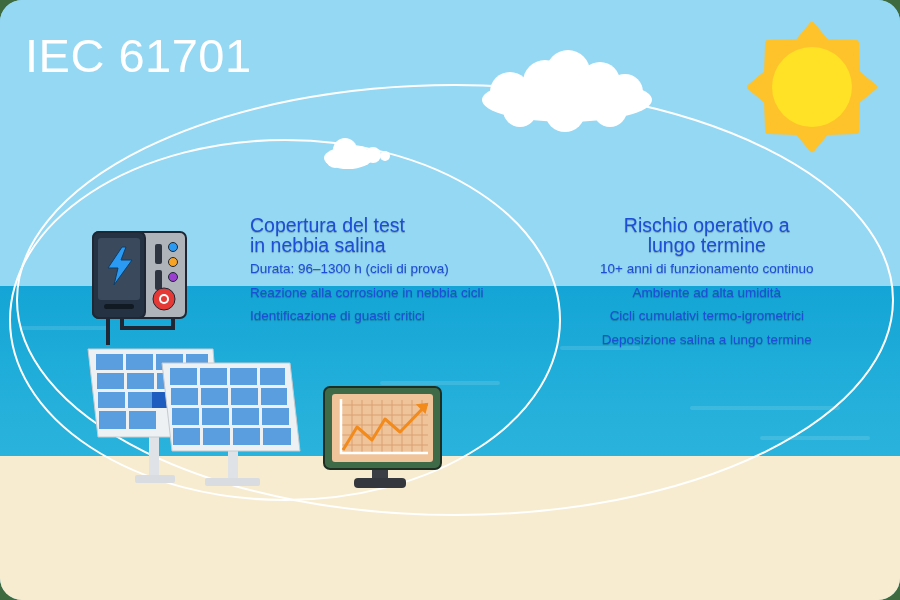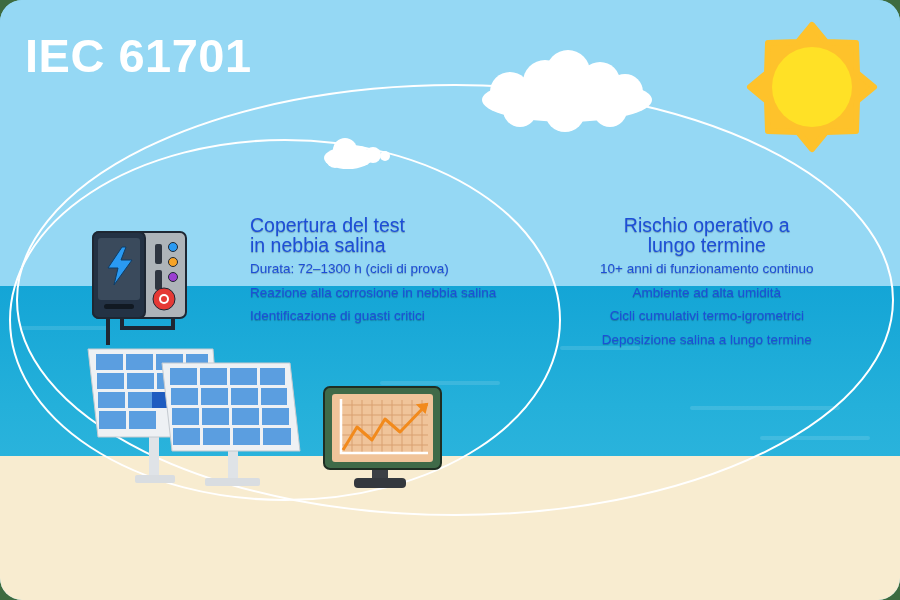--- a/index.html
+++ b/index.html
@@ -2,21 +2,21 @@
 <html><head>
   <meta charset="utf-8">
   <style>
     html, body { margin: 0; padding: 0; background: #3d6b3f; }
     body { width: 900px; height: 600px; overflow: hidden; position: relative; font-family: "Liberation Sans", "DejaVu Sans", sans-serif; }
     .canvas { position: absolute; left: 0; top: 0; width: 900px; height: 600px; border-radius: 22px; overflow: hidden; background: #95d8f4; }
     .sky { position: absolute; left: 0; top: 0; width: 900px; height: 286px; background: #95d8f4; }
     .sea { position: absolute; left: 0; top: 286px; width: 900px; height: 170px; background: linear-gradient(#14a5d6, #24b0da 70%, #2ab3dc); }
     .sand { position: absolute; left: 0; top: 456px; width: 900px; height: 144px; background: #f8ecd0; }
     .wave { position: absolute; height: 4px; border-radius: 3px; background: rgba(255,255,255,0.12); }
-    .title { position: absolute; left: 25px; top: 28px; font-size: 47px; font-weight: bold; color: #ffffff; letter-spacing: 0.5px; text-align: right; }
+    .title { position: absolute; left: 25px; top: 28px; font-size: 47px; font-weight: normal; color: #ffffff; letter-spacing: 0.5px; text-align: right; }
     svg.overlay { position: absolute; left: 0; top: 0; }
     .block { position: absolute; color: #1d4ed8; text-shadow: 0 1px 1px rgba(0,0,0,0.25); }
     .block .heading { font-size: 19.5px; line-height: 20px; margin-bottom: 6px; white-space: pre-line; }
     .block .sub { font-size: 13.5px; line-height: 16px; margin-bottom: 8px; }
     .block .item { font-size: 13.5px; line-height: 16px; margin-bottom: 7.3px; }
     .left-block { left: 250px; top: 215px; }
     .right-block { left: 600px; top: 215px; text-align: center; }
   </style>
 </head>
 <body>
@@ -150,22 +150,22 @@
     <path d="M341,399 L341,453 L428,453" stroke="#ffffff" stroke-width="2.5" fill="none"></path>
     <path d="M343,450 L357,427 L372,440 L385,419 L400,432 L427,404" stroke="#f28a1c" stroke-width="3" fill="none" stroke-linejoin="round"></path>
     <path d="M427,404 L418,405 L425,412 Z" fill="#f28a1c" stroke="#f28a1c" stroke-width="2"></path>
   </svg>
 
   <div class="title">IEC 61701</div>
 
   <div class="block left-block">
     <div class="heading">Copertura del test
 in nebbia salina</div>
-    <div class="sub">Durata: 72–1300 h (cicli di prova)</div>
-    <div class="item">Reazione alla corrosione in nebbia salina</div>
+    <div class="sub">Durata: 96–1300 h (cicli di prova)</div>
+    <div class="item">Reazione alla corrosione in nebbia cicli</div>
     <div class="item">Identificazione di guasti critici</div>
   </div>
 
   <div class="block right-block">
     <div class="heading">Rischio operativo a
 lungo termine</div>
     <div class="sub">10+ anni di funzionamento continuo</div>
     <div class="item">Ambiente ad alta umidità</div>
     <div class="item">Cicli cumulativi termo-igrometrici</div>
     <div class="item">Deposizione salina a lungo termine</div>

